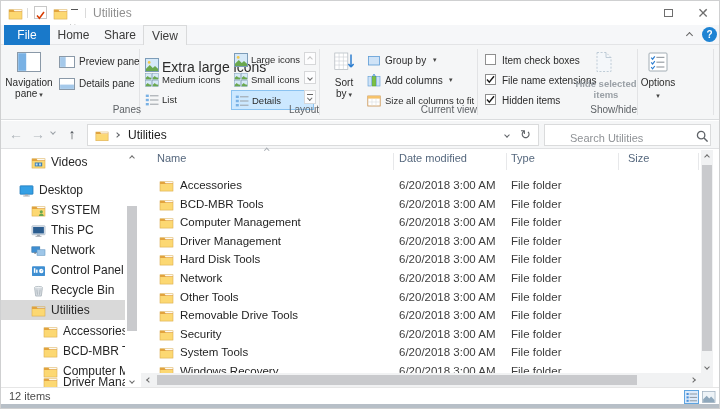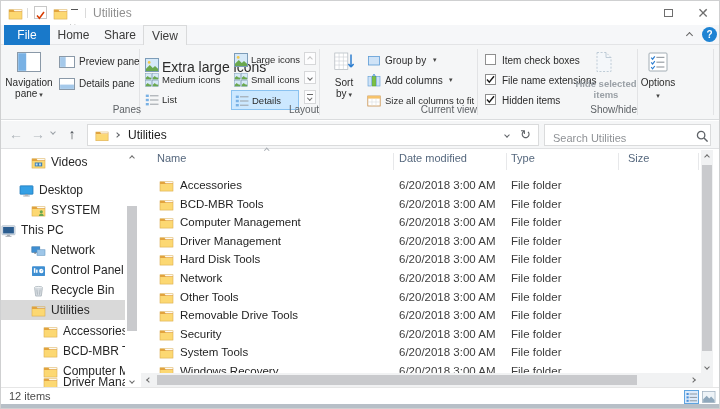--- a/index.html
+++ b/index.html
@@ -308,21 +308,21 @@
           <use href="#sym-pic"></use>
         </svg>
       <span class="rtxt" style="left:19px">Large icons</span>
     </div>
     <div class="ritem" style="left:231px;top:27px;width:70px;font-size:9.5px">
       <svg class="abs" style="left:2px;top:1px" width="14" height="14" viewBox="0 0 14 14">
           <use href="#sym-pics4"></use>
         </svg>
       <span class="rtxt" style="left:19px">Small icons</span>
     </div>
-    <div class="ritem gal-sel" style="left:230px;top:45px;width:68px;height:20px;font-size:9.5px">
+    <div class="ritem gal-sel" style="left:230px;top:45px;width:83px;height:20px;font-size:9.5px">
       <svg class="abs" style="left:3px;top:3px" width="14" height="14" viewBox="0 0 14 14">
           <use href="#sym-listlines"></use>
         </svg>
       <span class="rtxt" style="left:20px;top:4px">Details</span>
     </div>
     <div class="galbtn" style="top:7px">
       <span class="cv cv-up" style="width:4px;height:4px;border-color:#c4c4c4"></span>
       </div>
     <div class="galbtn" style="top:26px">
       <span class="cv cv-down" style="width:4px;height:4px;border-color:#666"></span>
@@ -414,21 +414,21 @@
     <div class="abs navarrow" style="left:62px;top:4px;width:18px;color:#41464c">↑</div>
     <div class="abs box" style="left:86px;top:3px;width:452px;height:22px">
       <svg class="abs" style="left:7px;top:4px" width="14" height="13" viewBox="0 0 16 14">
           <use href="#sym-folder"></use>
         </svg>
       <span class="abs cv cv-right" style="left:27px;top:8px;width:4px;height:4px;border-color:#5f6368"></span>
       <span class="abs addr-text" style="left:40px;top:3px">Utilities</span>
       <span class="abs cv cv-down" style="left:417px;top:8px;width:4px;height:4px;border-color:#5f6368"></span>
       <span class="abs" style="left:432px;top:2px;font-size:13px;color:#5f6368">↻</span>
     </div>
-    <div class="abs box searchbox" style="left:543px;top:3px;width:167px;height:22px;padding:3px 0 0 6px">
+    <div class="abs box searchbox" style="left:543px;top:3px;width:167px;height:22px;padding:3px 0 0 23px">
       <input type="text" placeholder="Search Utilities" style="">
       <svg class="abs" style="left:151px;top:5px" width="12" height="12" viewBox="0 0 11 11">
           <use href="#sym-magnifier"></use>
         </svg>
     </div>
   </div>
 
   <div class="sitem" style="top:151px;padding-left:30px">
     <svg class="sic" width="15" height="13" viewBox="0 0 16 14">
         <use href="#sym-folder-video"></use>
@@ -440,21 +440,21 @@
         <use href="#sym-desktop"></use>
       </svg>
     <span>Desktop</span>
     </div>
   <div class="sitem" style="top:199px;padding-left:30px">
     <svg class="sic" width="15" height="13" viewBox="0 0 16 14">
         <use href="#sym-folder-user"></use>
       </svg>
     <span>SYSTEM</span>
     </div>
-  <div class="sitem" style="top:219px;">
+  <div class="sitem" style="top:219px;padding-left:30px">
     <svg class="sic" width="15" height="13" viewBox="0 0 16 14">
         <use href="#sym-pc"></use>
       </svg>
     <span>This PC</span>
     </div>
   <div class="sitem" style="top:239px;padding-left:30px">
     <svg class="sic" width="15" height="13" viewBox="0 0 16 14">
         <use href="#sym-network"></use>
       </svg>
     <span>Network</span>

